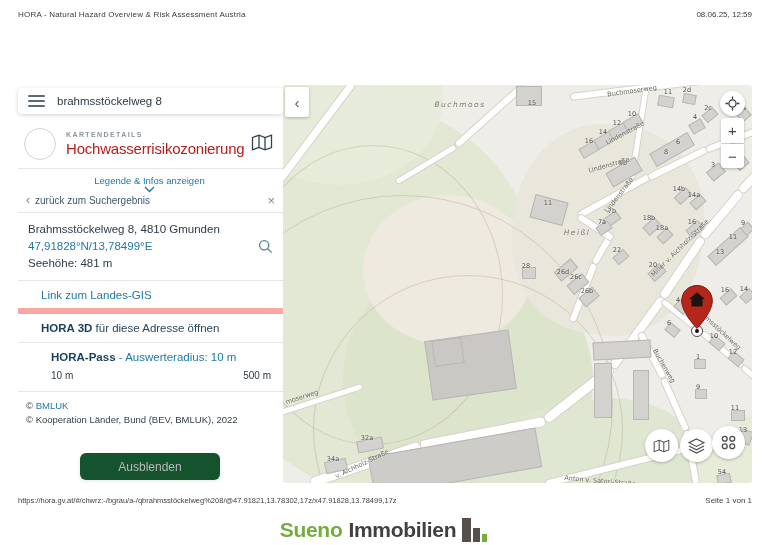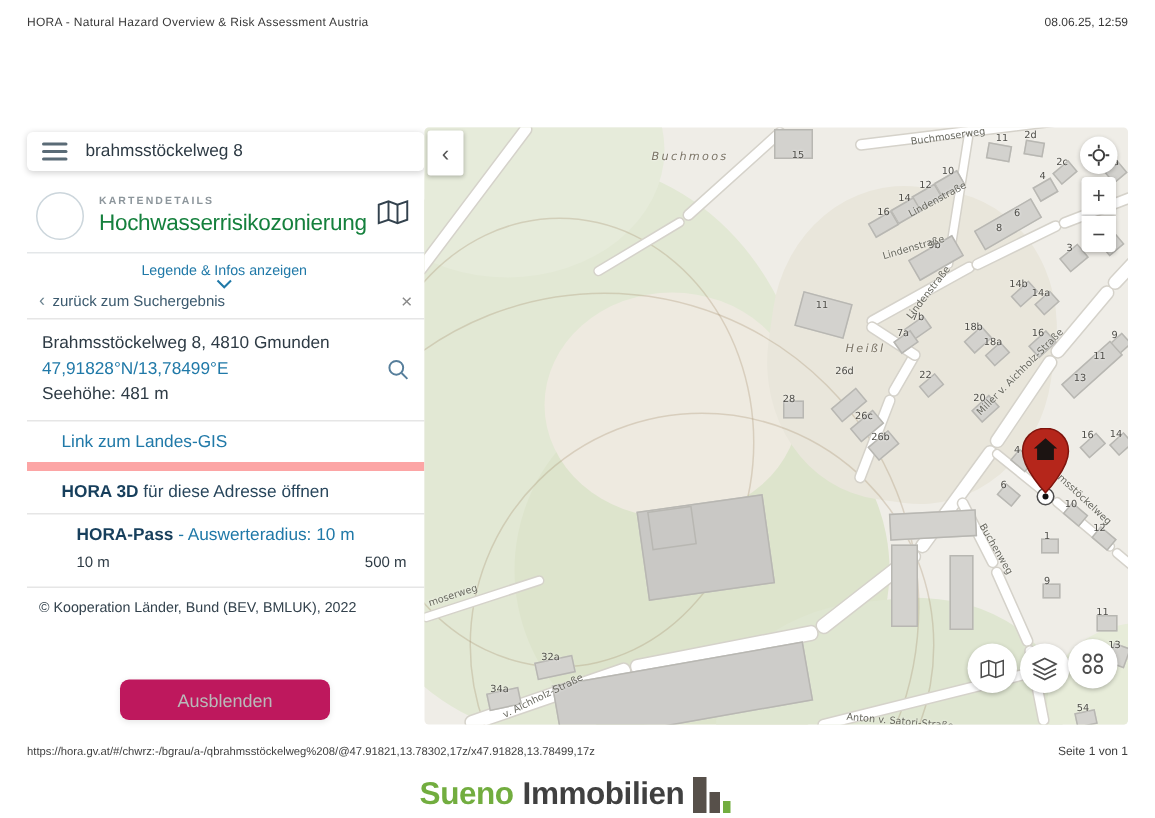--- a/index.html
+++ b/index.html
@@ -28,21 +28,21 @@
     box-shadow:0 1px 4px rgba(0,0,0,.18); display:flex; align-items:center; padding:0 10px; gap:12px; }
   .burger { width:17px; display:flex; flex-direction:column; gap:3.5px; cursor:pointer; }
   .burger span { display:block; height:1.6px; background:#5a6b76; border-radius:1px; }
   .search-text { font-size:11.5px; color:#2e3b45; }
 
   .details-card { position:absolute; left:0; top:33px; width:265px; }
   .details-top { display:flex; align-items:center; padding:10px 10px 8px 6px; }
   .spin-circle { width:32px; height:32px; border:1.5px solid #ccd6dc; border-radius:50%; flex:0 0 auto; margin-right:10px; }
   .details-mid { flex:1 1 auto; min-width:0; }
   .kd-label { font-size:7px; color:#8d969c; letter-spacing:1.4px; font-weight:700; margin-bottom:2px; }
-  .kd-title { font-size:15px; color:#15803d; font-weight:500; letter-spacing:-.2px; white-space:nowrap; }
+  .kd-title { font-size:15px; color:#b91c1c; font-weight:500; letter-spacing:-.2px; white-space:nowrap; }
   .mapfold-icon { flex:0 0 auto; margin-left:6px; }
   .legend-row { border-top:1px solid #e4e7e9; display:flex; justify-content:space-between; align-items:center; padding:6px 8px 6px 6px; cursor:pointer;flex-direction:column; }
   .legend-label { font-size:9.5px; color:#2079a8; }
 
   .result-card { position:absolute; left:0; top:103px; width:265px; font-size:11.5px; color:#2e3b45; }
   .row-back { display:flex; justify-content:space-between; align-items:center; padding:5px 8px 5px 8px; border-bottom:1px solid #e6e6e6; }
   .back-link { font-size:10px; color:#3c5a6e; cursor:pointer; }
   .back-link .chev { font-size:12px; margin-right:5px; color:#6a828f; }
   .x-icon { font-size:13px; color:#8a8a8a; line-height:1; cursor:pointer; }
   .addr-block { padding:8px 8px 8px 10px; border-bottom:1px solid #e6e6e6; position:relative; }
@@ -52,21 +52,21 @@
   .row-link { padding:8px 8px 7px 23px; border-bottom:6px solid #fca5a5; }
   .gis-link { color:#2079a8; cursor:pointer; }
   .row-h3d { padding:8px 8px 8px 23px; border-bottom:1px solid #e6e6e6; color:#28465c; }
   .row-h3d b { color:#173f5c; }
   .row-pass { padding:8px 8px 10px 33px; border-bottom:1px solid #e6e6e6; }
   .pass-line b { color:#173f5c; }
   .pass-line { color:#2079a8; }
   .pass-range { display:flex; justify-content:space-between; margin-top:7px; font-size:10px; color:#2e3b45; padding-right:4px; }
   .copy-block { padding:7px 8px 0 8px; font-size:9.5px; color:#33424d; line-height:14px; }
   .copy-link { color:#2079a8; cursor:pointer; }
-  .hide-btn { position:absolute; left:62px; top:368px; width:140px; height:27px; background:#be185d; border:none;
+  .hide-btn { position:absolute; left:62px; top:368px; width:140px; height:27px; background:#14532d; border:none;
     border-radius:6px; box-shadow:0 1px 4px rgba(0,0,0,.10); color:#b9b9b9; font-size:12px; font-family:inherit; cursor:pointer; }
 
   
   .map { position:absolute; left:283px; top:85px; width:469px; height:398px; background:#efede7; overflow:hidden; border-radius:3px; }
   .green, .road, .bld, .num, .street, .contour { position:absolute; }
   .road { background:#fff; border:1px solid #d5d2ca; border-radius:5px; transform-origin:0 50%; }
   .bld { background:#d3d2ce; border:1px solid #b8b7b2; transform-origin:center; }
   .num { font-family:"DejaVu Sans", sans-serif; font-size:6.5px; color:#4d4c47; transform:translate(-50%,-50%); text-shadow:0 0 2px #fff; white-space:nowrap; }
   .street { font-family:"DejaVu Sans", sans-serif; font-size:6.5px; color:#68685f; white-space:nowrap; text-shadow:0 0 2px rgba(255,255,255,.9); }
   .street.place { font-style:italic; font-size:7.5px; color:#7b7466; letter-spacing:1.5px; }
@@ -157,20 +157,21 @@
         <div class="pass-line">
           <b>HORA-Pass</b><span> - Auswerteradius: 10 m</span>
         </div>
         <div class="pass-range">
           <span>10 m</span>
           <span>500 m</span>
         </div>
       </div>
 
       <div class="copy-block">
+        <div><span>© </span><span class="copy-link">BMLUK</span></div>
         <div>© Kooperation Länder, Bund (BEV, BMLUK), 2022</div>
       </div>
     </div>
 
     <button class="hide-btn">Ausblenden</button>
   </div>
 
   <div class="map">
       <div class="green" style="left: -70px; top: 25px; width: 330px; height: 380px; background: rgb(226, 232, 212); border-radius: 45%; transform: rotate(-12deg);"></div>
       <div class="green" style="left: 60px; top: 170px; width: 250px; height: 250px; background: rgb(221, 228, 204); border-radius: 50%; transform: rotate(0deg);"></div>
@@ -265,21 +266,21 @@
       <div class="num" style="left: 349px; top: 29px;">10</div>
       <div class="num" style="left: 334px; top: 38px;">12</div>
       <div class="num" style="left: 320px; top: 47px;">14</div>
       <div class="num" style="left: 306px; top: 56px;">16</div>
       <div class="num" style="left: 383px; top: 67px;">8</div>
       <div class="num" style="left: 395px; top: 57px;">6</div>
       <div class="num" style="left: 340px; top: 78px;">9b</div>
       <div class="num" style="left: 329px; top: 126px;">7b</div>
       <div class="num" style="left: 319px; top: 137px;">7a</div>
       <div class="num" style="left: 265px; top: 118px;">11</div>
-      <div class="num" style="left: 280px; top: 162px; text-align: center;">26d</div>
+      <div class="num" style="left: 280px; top: 187px; text-align: center;">26d</div>
       <div class="num" style="left: 293px; top: 192px;">26c</div>
       <div class="num" style="left: 304px; top: 206px;">26b</div>
       <div class="num" style="left: 243px; top: 181px;">28</div>
       <div class="num" style="left: 334px; top: 165px;">22</div>
       <div class="num" style="left: 396px; top: 104px;">14b</div>
       <div class="num" style="left: 411px; top: 110px;">14a</div>
       <div class="num" style="left: 366px; top: 133px;">18b</div>
       <div class="num" style="left: 379px; top: 143px;">18a</div>
       <div class="num" style="left: 409px; top: 137px;">16</div>
       <div class="num" style="left: 370px; top: 180px;">20</div>

